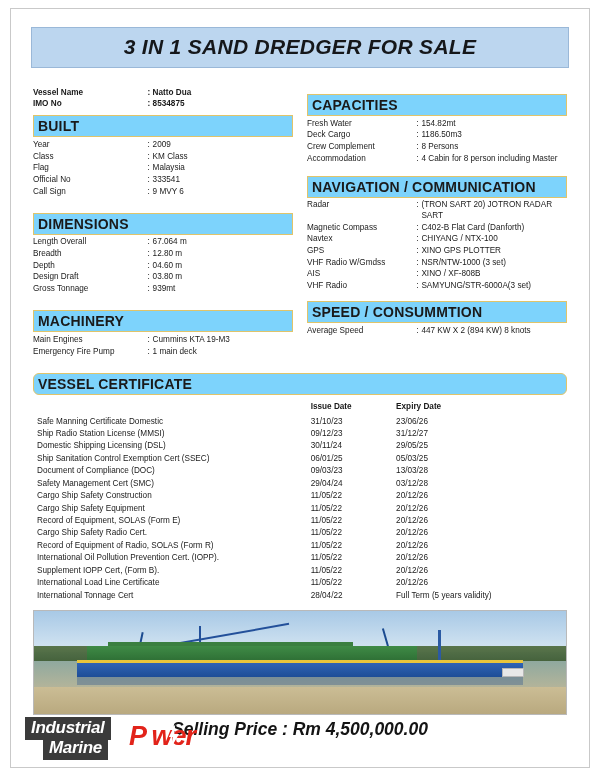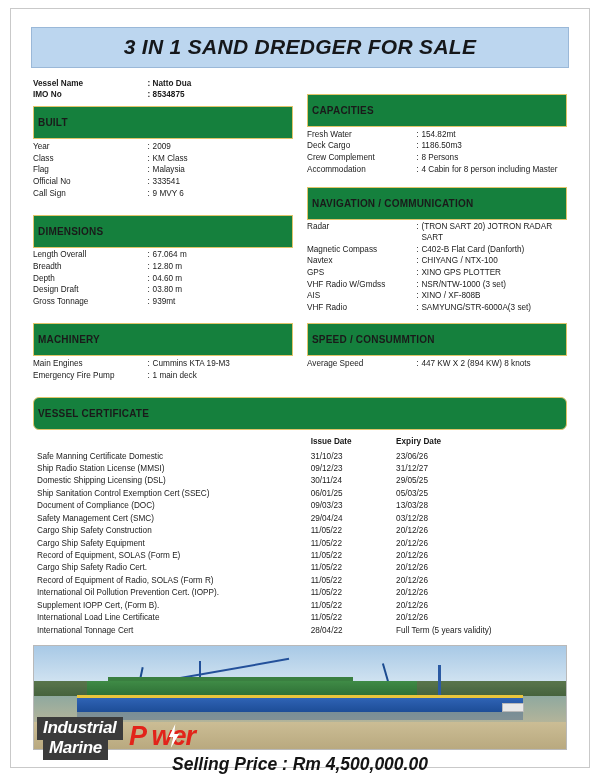--- a/index.html
+++ b/index.html
@@ -34,29 +34,29 @@
     font-weight: bold;
     letter-spacing: 0.3px;
     color: #15171a;
   }
   .cols {
     display: flex;
     padding: 0 22px;
     gap: 14px;
   }
   .col { width: 50%; }
-  .col-left { width: 50%; }
+  .col-left { width: 50%; margin-top: 9px; }
   .col-right { width: 50%; }
 
   .sect-head {
-    background: #15803d;
+    background: #7dd3fc;
     border: 1px solid #e0c46a;
     font-weight: bold;
-    font-size: 10px;
-    padding: 10px 4px;
+    font-size: 14px;
+    padding: 2px 4px;
     margin-bottom: 2px;
     letter-spacing: .2px;
   }
   .full-head {
     margin: 10px 22px 3px 22px;
     border-radius: 6px;
   }
   table.kv {
     width: 100%;
     border-collapse: collapse;
@@ -158,21 +158,21 @@
   .logo .ind, .logo .mar {
     position: absolute;
     background: #3b3b3b;
     color: #ffffff;
     font-style: italic;
     font-weight: bold;
     font-size: 17px;
     padding: 1px 6px 2px 6px;
     letter-spacing: -0.3px;
   }
-  .logo .ind { left: 12px; top: 2px; }
+  .logo .ind { left: 0; top: 2px; }
   .logo .mar { left: 18px; top: 22px; }
   .logo .pw {
     position: absolute; left: 104px; top: 6px;
     color: #e2231a;
     font-style: italic;
     font-weight: bold;
     font-size: 27px;
     letter-spacing: -1px;
   }
   .logo .bolt {

